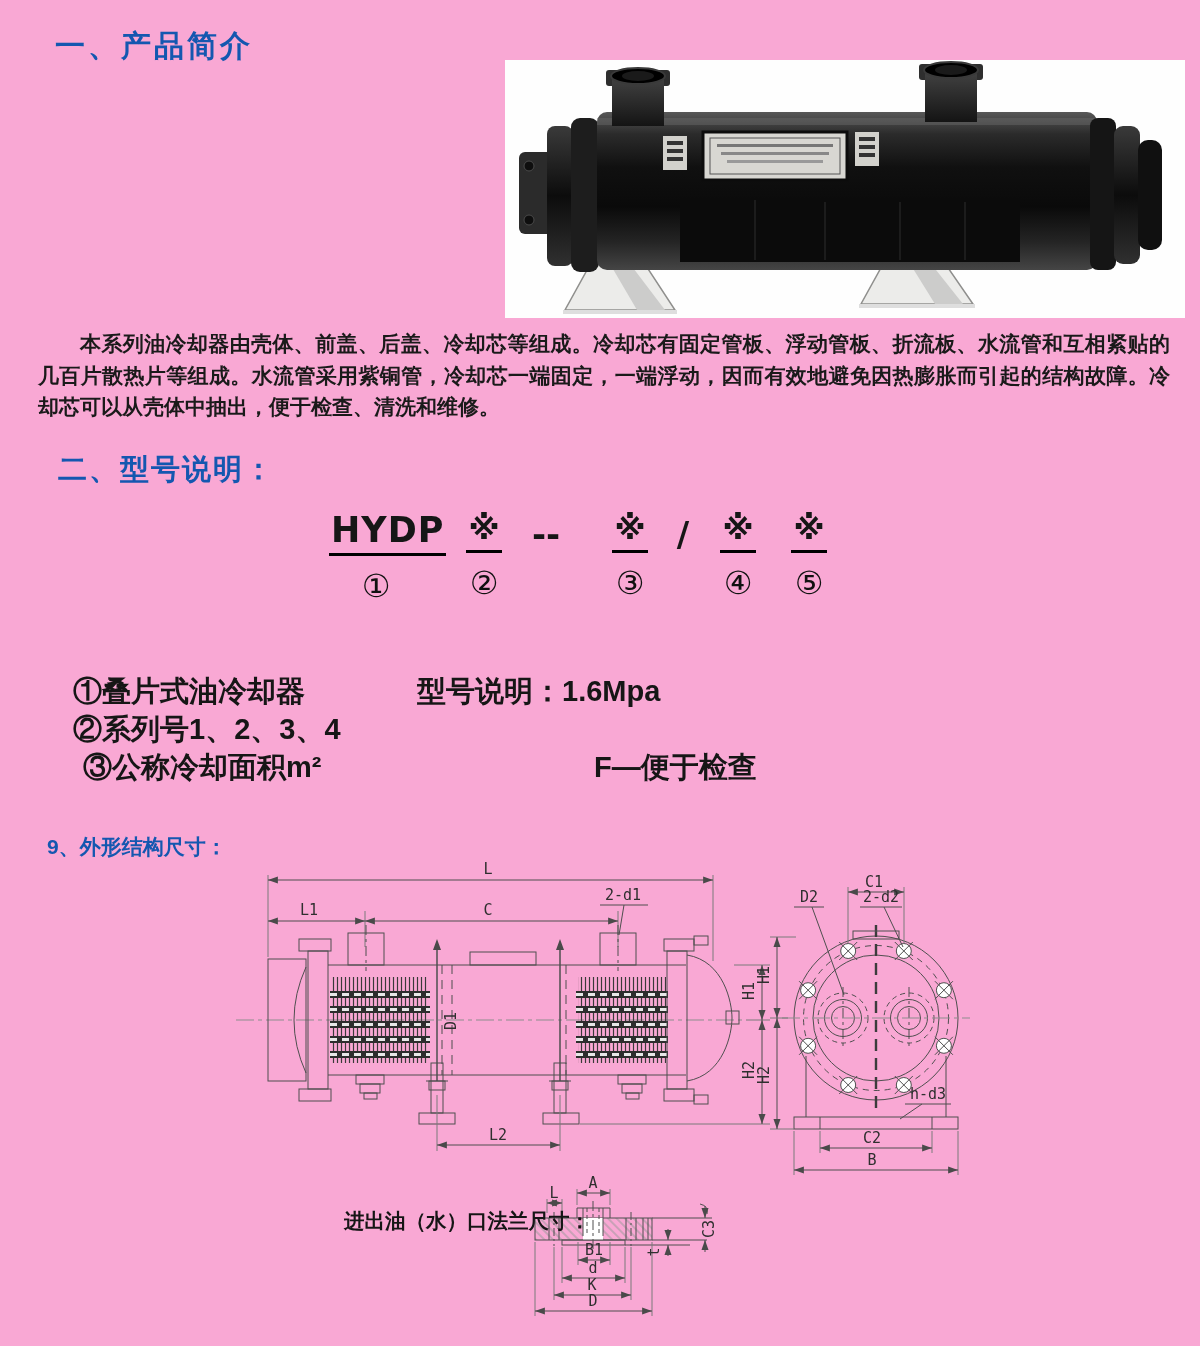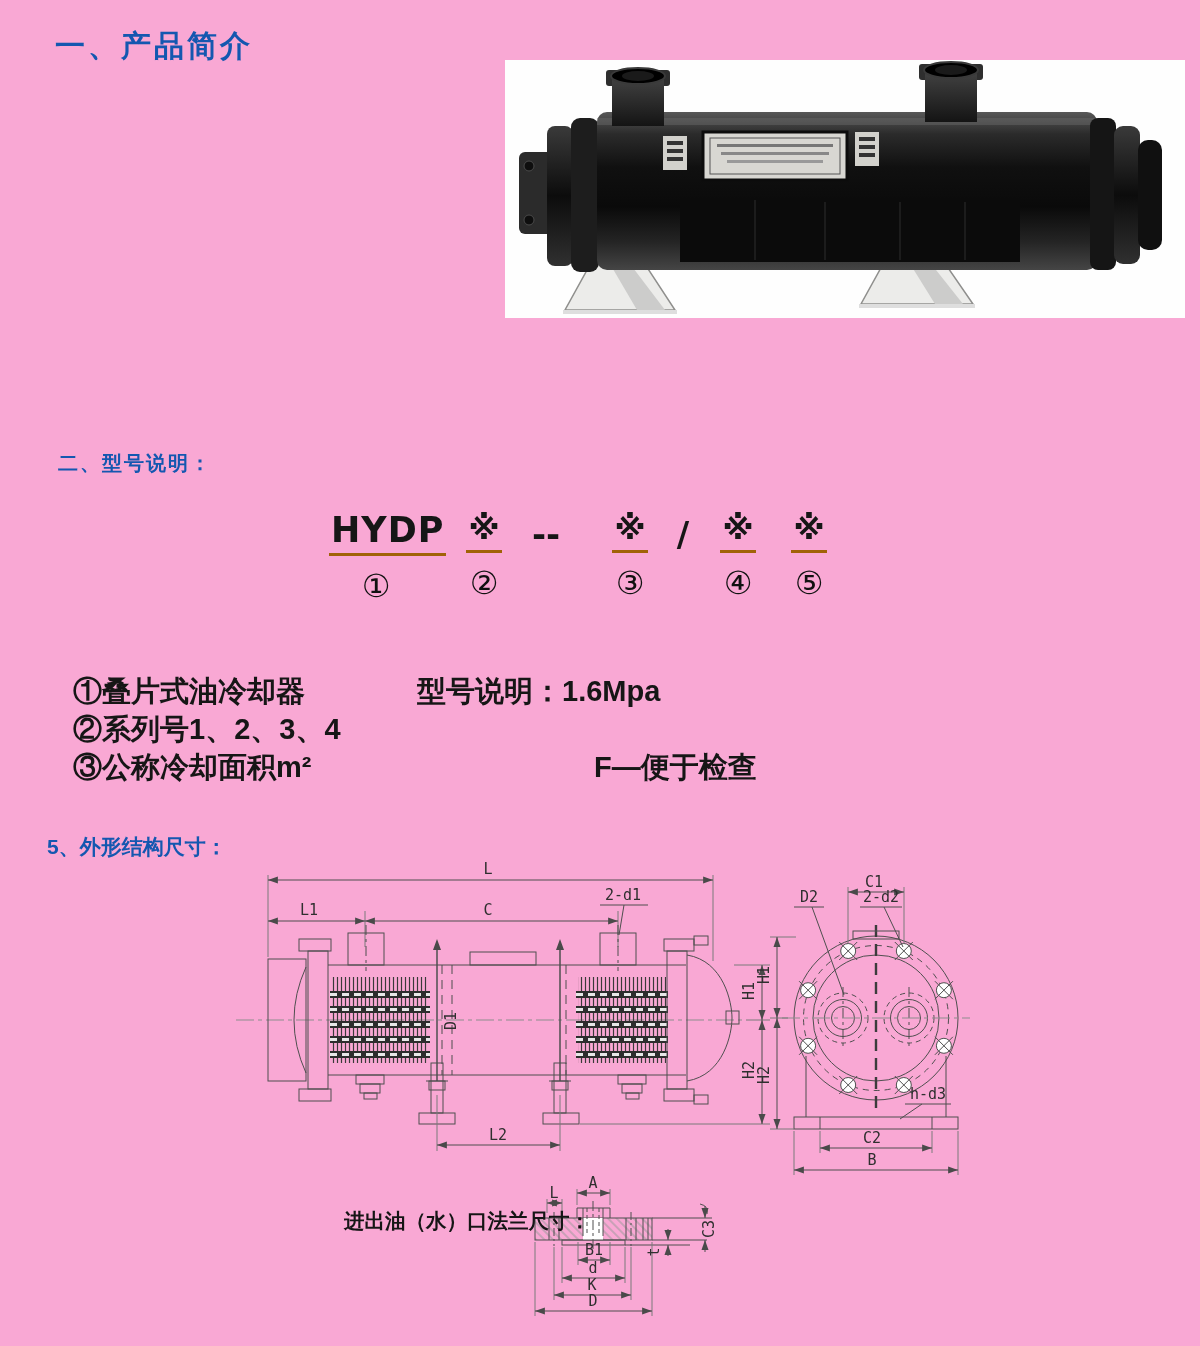--- a/index.html
+++ b/index.html
@@ -5,24 +5,24 @@
   html,body{margin:0;padding:0;background:#fff;}
   #page{position:relative;width:1200px;height:1346px;background:#f9a8d4;
         font-family:"Liberation Sans",sans-serif;overflow:hidden;color:#1c1c1c;}
   .abs{position:absolute;margin:0;}
   .h-blue{color:#1457b0;font-weight:700;}
   #sec1-title{left:55px;top:26px;font-size:30px;letter-spacing:3px;}
   #para1{left:40px;top:80px;width:402px;font-size:21.5px;line-height:34px;
          text-align:justify;text-indent:2em;font-weight:600;color:#1a1a1a;}
   #para2{left:38px;top:328px;width:1132px;font-size:21px;line-height:31.5px;
          text-align:justify;text-indent:2em;font-weight:600;color:#1a1a1a;}
-  #sec2-title{left:58px;top:450px;font-size:20px;letter-spacing:2px;}
+  #sec2-title{left:58px;top:450px;font-size:29px;letter-spacing:2px;}
   #model{left:0;top:512px;width:1200px;height:108px;}
   .m-col{position:absolute;top:0;text-align:center;}
-  .m-code,.m-star{display:inline-block;border-bottom:3px solid #a16207;padding:0 2px 4px;
+  .m-code,.m-star{display:inline-block;border-bottom:3px solid #000000;padding:0 2px 4px;
          font-family:"DejaVu Sans","Liberation Sans",sans-serif;font-weight:700;color:#161616;line-height:1.05;}
   .m-code{font-size:35px;letter-spacing:1px;}
   .m-star{font-size:32px;}
   .m-sep{display:inline-block;font-size:34px;font-weight:700;color:#161616;padding-top:2px;
          font-family:"DejaVu Sans","Liberation Sans",sans-serif;}
   .m-circle{display:block;font-size:32px;font-weight:400;color:#111;margin-top:11px;
          font-family:"DejaVu Sans","Liberation Sans",sans-serif;}
   .legend{position:absolute;font-size:29px;font-weight:700;color:#161616;}
   #sec3-title{left:55px;top:783px;font-size:28px;letter-spacing:1px;}
   #sec3-sub{left:47px;top:833px;font-size:21px;color:#1457b0;font-weight:700;}
@@ -99,20 +99,21 @@
       <rect x="212" y="84" width="116" height="3" fill="#777"></rect>
       <rect x="216" y="92" width="108" height="3" fill="#888"></rect>
       <rect x="222" y="100" width="96" height="3" fill="#999"></rect>
       <rect x="350" y="72" width="24" height="34" fill="#d2d1cc"></rect>
       <rect x="354" y="77" width="16" height="4" fill="#333"></rect>
       <rect x="354" y="85" width="16" height="4" fill="#333"></rect>
       <rect x="354" y="93" width="16" height="4" fill="#333"></rect>
     </g>
   </svg>
 
+  <p class="abs" id="para2">本系列油冷却器由壳体、前盖、后盖、冷却芯等组成。冷却芯有固定管板、浮动管板、折流板、水流管和互相紧贴的几百片散热片等组成。水流管采用紫铜管，冷却芯一端固定，一端浮动，因而有效地避免因热膨胀而引起的结构故障。冷却芯可以从壳体中抽出，便于检查、清洗和维修。</p>
 
   <h2 class="abs h-blue" id="sec2-title">二、型号说明：</h2>
 
   <div class="abs" id="model">
     <div class="m-col" style="left:329px;width:94px">
       <span class="m-code">HYDP</span>
       <span class="m-circle">①</span>
     </div>
     <div class="m-col" style="left:462px;width:44px">
       <span class="m-star">※</span>
@@ -133,25 +134,25 @@
       <span class="m-circle">④</span>
     </div>
     <div class="m-col" style="left:786px;width:46px">
       <span class="m-star">※</span>
       <span class="m-circle">⑤</span>
     </div>
   </div>
 
   <div class="legend" style="left:73px;top:672px">①叠片式油冷却器</div>
   <div class="legend" style="left:73px;top:710px">②系列号1、2、3、4</div>
-  <div class="legend" style="left:73px;top:748px">③公称冷却面积m²</div>
+  <div class="legend" style="left:83px;top:748px">③公称冷却面积m²</div>
   <div class="legend" style="left:417px;top:672px">型号说明：1.6Mpa</div>
   <div class="legend" style="left:594px;top:748px">F—便于检查</div>
 
-  <div class="abs" id="sec3-sub">5、外形结构尺寸：</div>
+  <div class="abs" id="sec3-sub">9、外形结构尺寸：</div>
 
   <svg class="abs" style="left:0;top:855px" width="1200" height="491" viewBox="0 0 1200 491">
     <defs>
       <marker id="arr" viewBox="0 0 10 8" refX="9.5" refY="4" markerWidth="11" markerHeight="9" orient="auto-start-reverse">
         <path d="M0.5,0.8 L9.5,4 L0.5,7.2 Z" fill="#4a4a4a"></path>
       </marker>
       <pattern id="finPat" width="4" height="90" patternUnits="userSpaceOnUse">
         <path d="M1.5 0 V90" stroke="#3a3a3a" stroke-width="1.2"></path>
       </pattern>
       <pattern id="hatchPat" width="6" height="6" patternUnits="userSpaceOnUse" patternTransform="rotate(45)">

